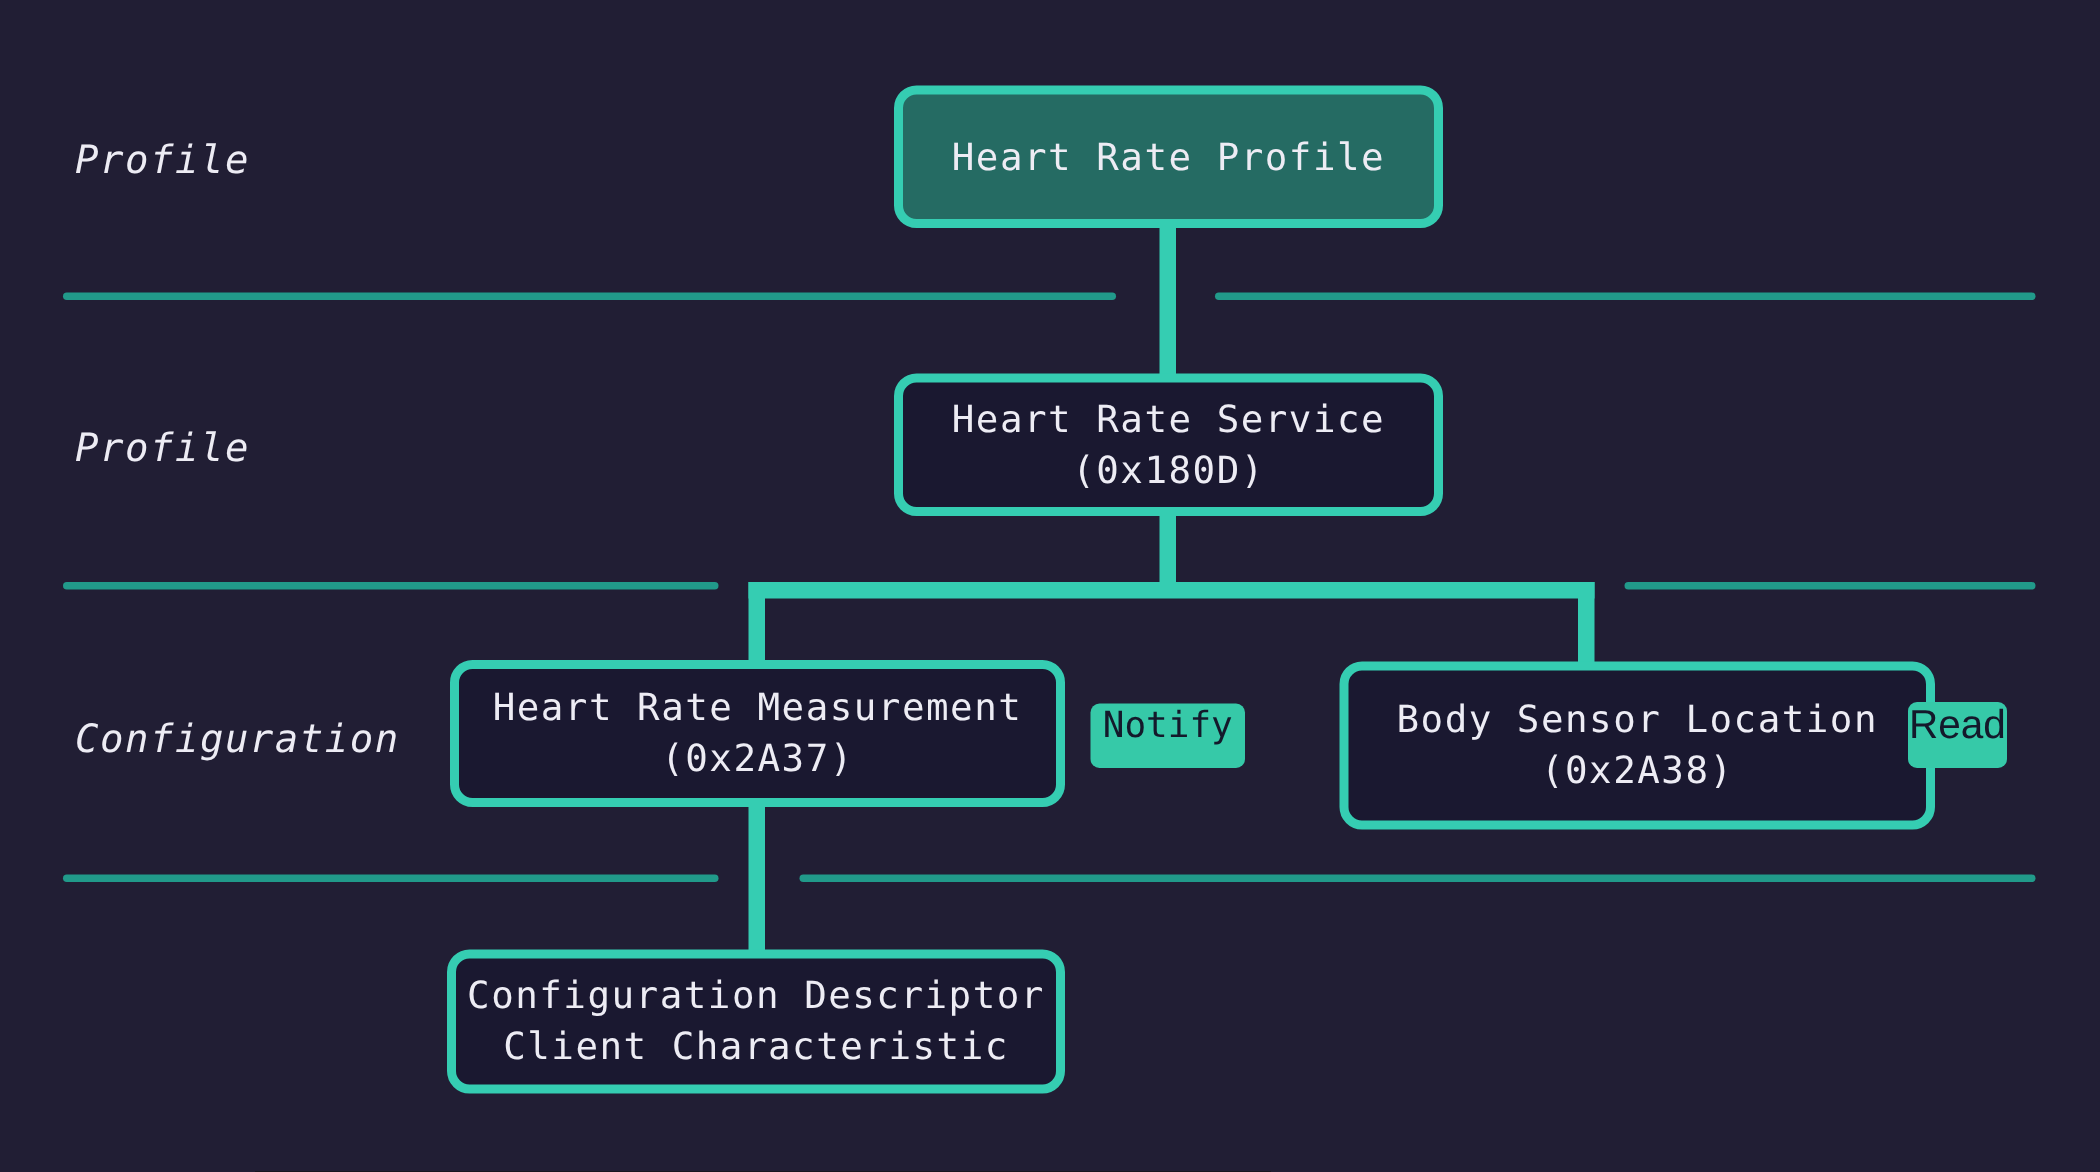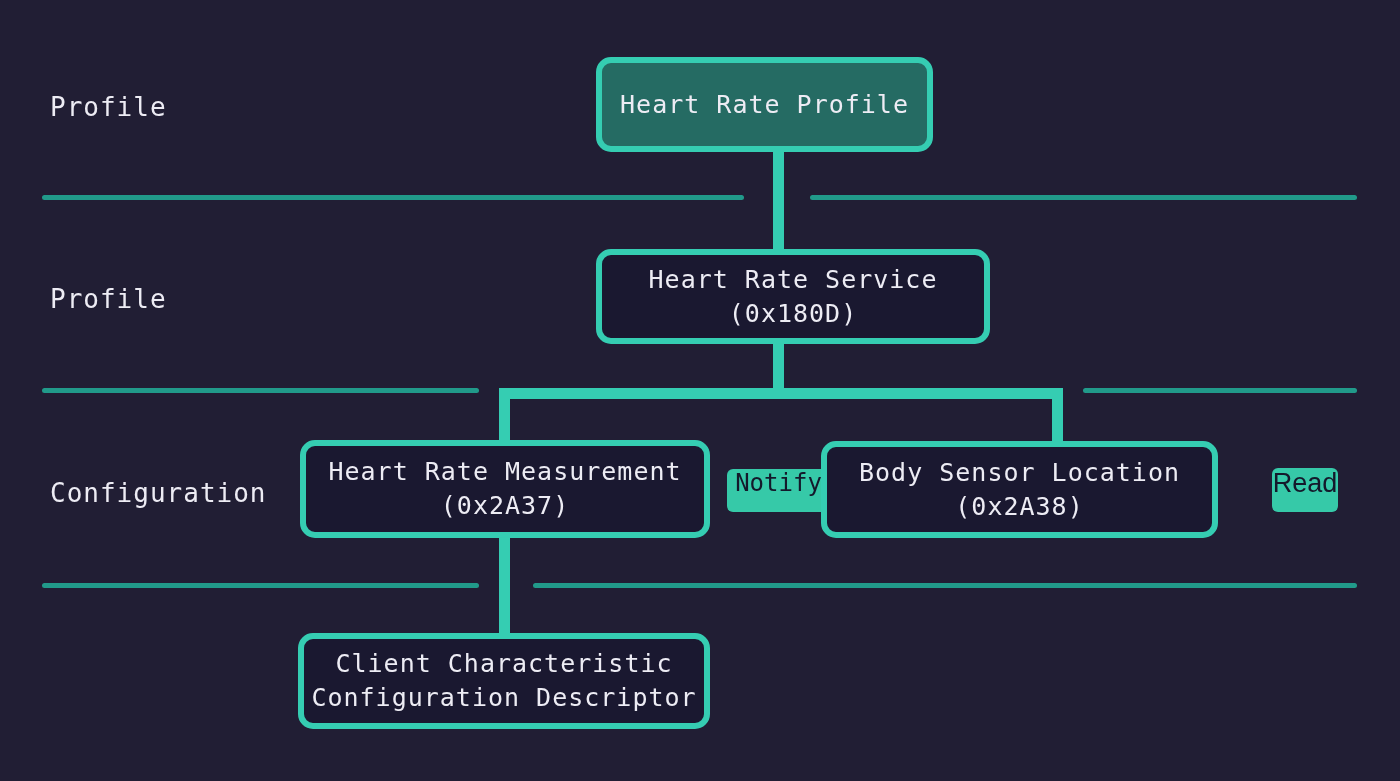--- a/index.html
+++ b/index.html
@@ -22,20 +22,21 @@
     overflow: hidden;
     font-family: "DejaVu Sans Mono", monospace;
   }
   .row-label {
     position: absolute;
     left: 50px;
     color: var(--text);
     font-size: 26px;
     letter-spacing: 1px;
     white-space: nowrap;
+    font-style: italic;
   }
   .divider {
     position: absolute;
     height: 5px;
     background: var(--teal-dark);
     border-radius: 3px;
     z-index: 1;
   }
   .connector {
     position: absolute;
@@ -97,45 +98,45 @@
   <div class="divider" style="left:42px;  top:388px; width:437px"></div>
   <div class="divider" style="left:1083px;top:388px; width:274px"></div>
   <div class="divider" style="left:42px;  top:583px; width:437px"></div>
   <div class="divider" style="left:533px; top:583px; width:824px"></div>
 
   <div class="connector" style="left:773px; top:150px; width:11px; height:102px"></div>
   <div class="connector" style="left:773px; top:342px; width:11px; height:52px"></div>
   <div class="bracket" style="left:499px; top:388px; width:564px; height:56px"></div>
   <div class="connector" style="left:499px; top:536px; width:11px; height:100px"></div>
 
-  <div class="node node--profile" style="left:596px; top:57px; width:337px; height:95px">
+  <div class="node node--profile" style="left:596px; top:57px; width:366px; height:95px">
     <span>Heart Rate Profile</span>
   </div>
 
-  <div class="node" style="left:596px; top:249px; width:394px; height:95px">
+  <div class="node" style="left:596px; top:249px; width:366px; height:95px">
     <span>Heart Rate Service</span>
     <span>(0x180D)</span>
   </div>
 
   <div class="node" style="left:300px; top:440px; width:410px; height:98px">
     <span>Heart Rate Measurement</span>
     <span>(0x2A37)</span>
   </div>
 
   <div class="badge" style="left:727px; top:469px; width:103px; height:43px">
     <span>Notify</span>
   </div>
 
-  <div class="node" style="left:821px; top:441px; width:397px; height:97px">
+  <div class="node" style="left:893px; top:441px; width:397px; height:112px">
     <span>Body Sensor Location</span>
     <span>(0x2A38)</span>
   </div>
 
   <div class="badge badge--read" style="left:1272px; top:468px; width:66px; height:44px">
     <span>Read</span>
   </div>
 
   <div class="node" style="left:298px; top:633px; width:412px; height:96px">
+    <span>Configuration Descriptor</span>
     <span>Client Characteristic</span>
-    <span>Configuration Descriptor</span>
   </div>
 
 </div>
 
 </body></html>

